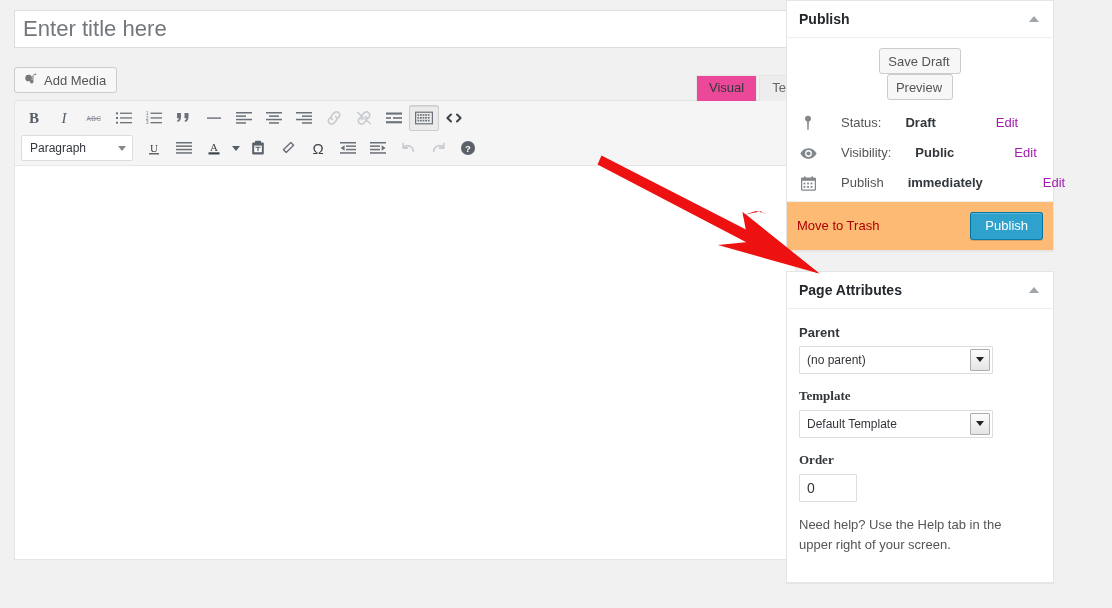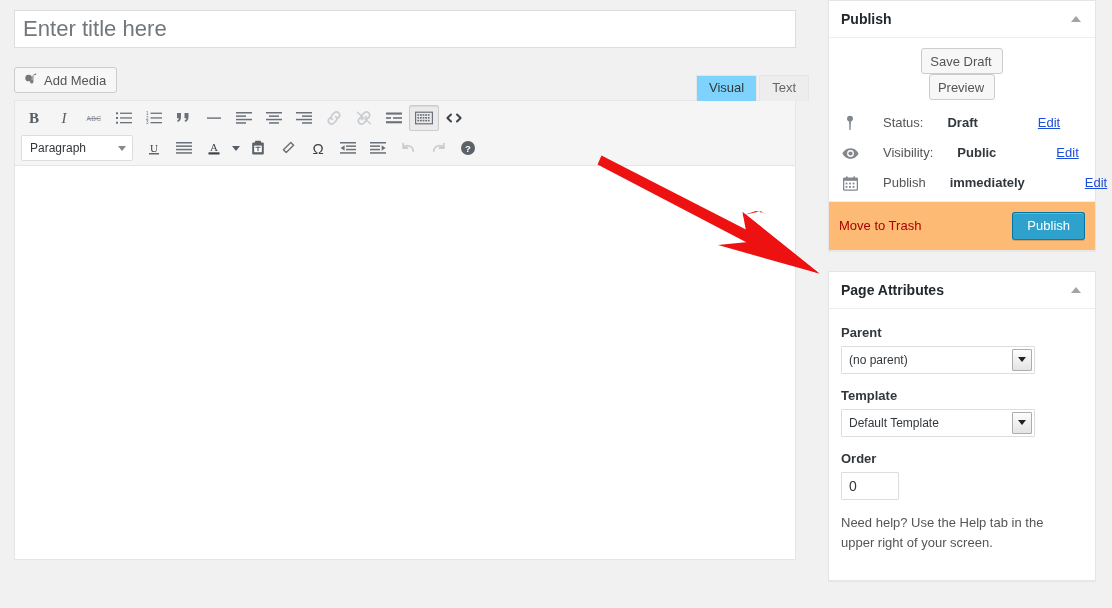--- a/index.html
+++ b/index.html
@@ -20,21 +20,21 @@
 
   #editor-column {
     position: absolute;
     left: 0; top: 0;
     width: 810px;
     height: 608px;
   }
 
   #sidebar-column {
     position: absolute;
-    left: 828px; top: 0;
+    left: 786px; top: 0;
     width: 268px;
   }
 
   
   #title-wrap { padding: 10px 14px 0 14px; }
   #title-input {
     display: block;
     width: 782px;
     height: 38px;
     padding: 3px 8px;
@@ -93,21 +93,21 @@
     line-height: 24px;
     font-size: 13px;
     border: 1px solid #e5e5e5;
     border-bottom: none;
     background: #ededed;
     color: #666;
     cursor: pointer;
     margin-left: 2px;
   }
   .editor-tab.active {
-    background: #7dd3fc;
+    background: #ec4899;
     color: #32373c;
     border-color: #e5e5e5;
     margin-top: 40px;
   }
 
   #toolbar {
     background: #f5f5f5;
     border-bottom: 1px solid #e5e5e5;
     padding: 2px 2px 2px 4px;
   }
@@ -231,21 +231,21 @@
     display: flex;
     align-items: center;
     gap: 24px;
     padding: 6px 2px;
     font-size: 13px;
     color: #555;
     line-height: 1.4;
   }
   .pub-row .dash { width: 18px; height: 18px; display: flex; align-items: center; justify-content: center; color: #82878c; flex: none;}
   .pub-row b { color: #32373c; }
-  .edit-link { color: #1d4ed8; text-decoration: underline; cursor: pointer; padding-left: 36px; }
+  .edit-link { color: #a21caf; cursor: pointer; padding-left: 36px; }
   .pub-footer {
     border-top: 1px solid #eee;
     background: #fdba74;
     padding: 10px;
     display: flex;
     align-items: center;
     justify-content: space-between;
     min-height: 48px;
   }
   .trash-link {
@@ -270,21 +270,21 @@
 
   
   .pa-body { padding: 12px 20px 14px 12px; }
   .pa-label {
     display: block;
     font-size: 13px;
     font-weight: bold;
     color: #32373c;
     margin: 4px 0 6px 0;
   }
-  .pa-label.tight { margin-top: 14px; }
+  .pa-label.tight { margin-top: 14px; font-family: Liberation Serif, serif; }
   .fake-select {
     position: relative;
     width: 194px;
     height: 28px;
     background: #fff;
     border: 1px solid #ddd;
     border-radius: 1px;
     display: flex;
     align-items: center;
     padding: 0 28px 0 7px;

